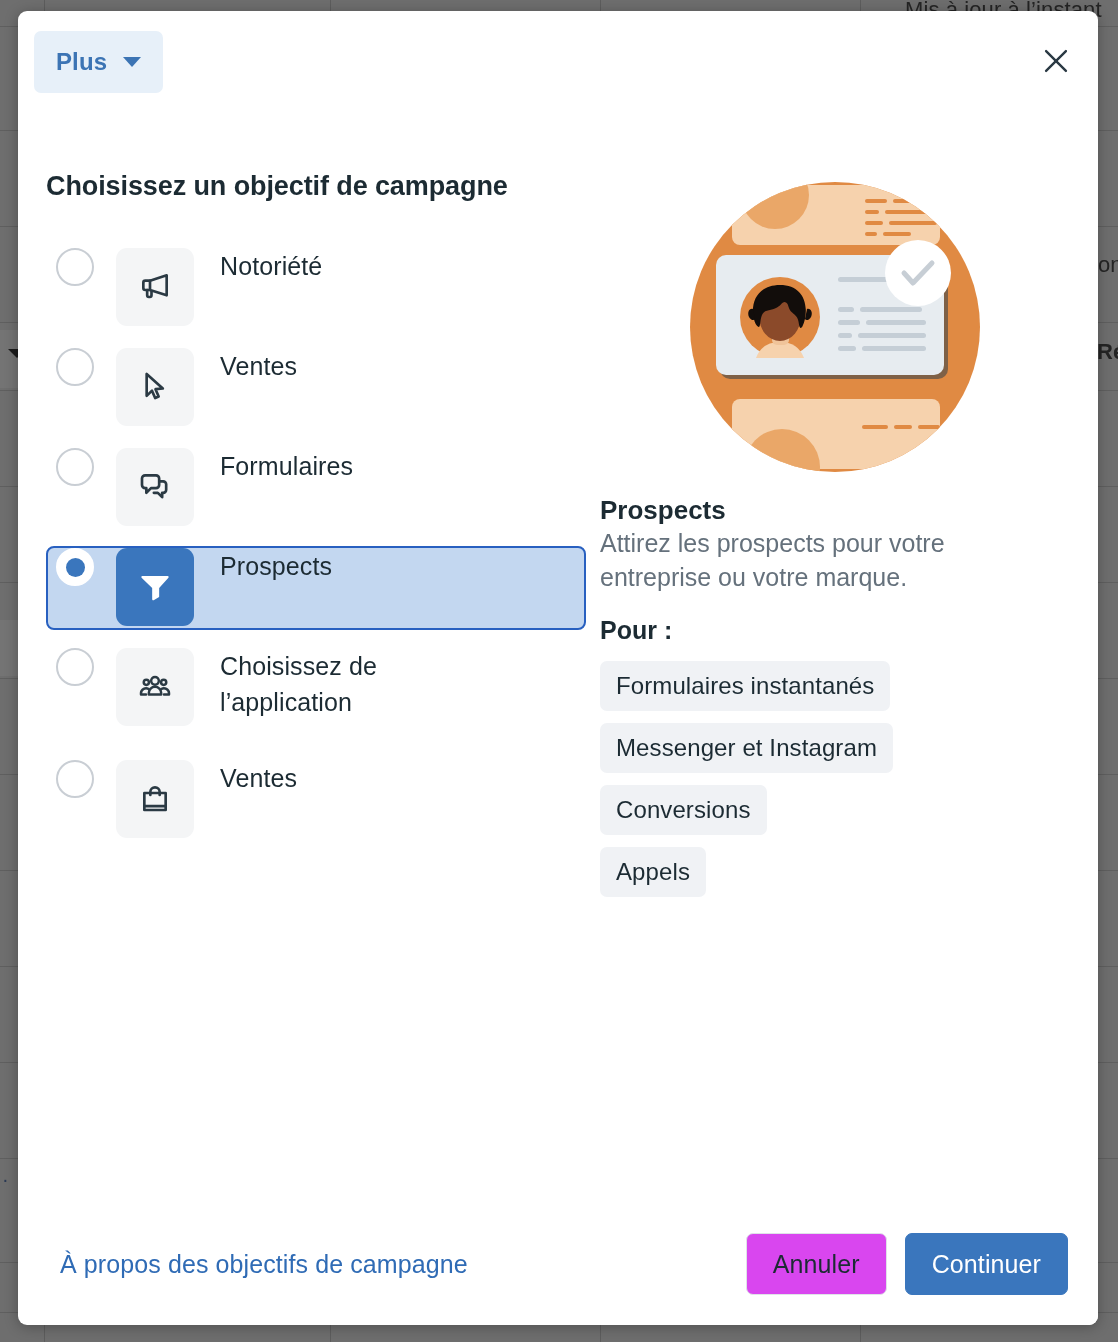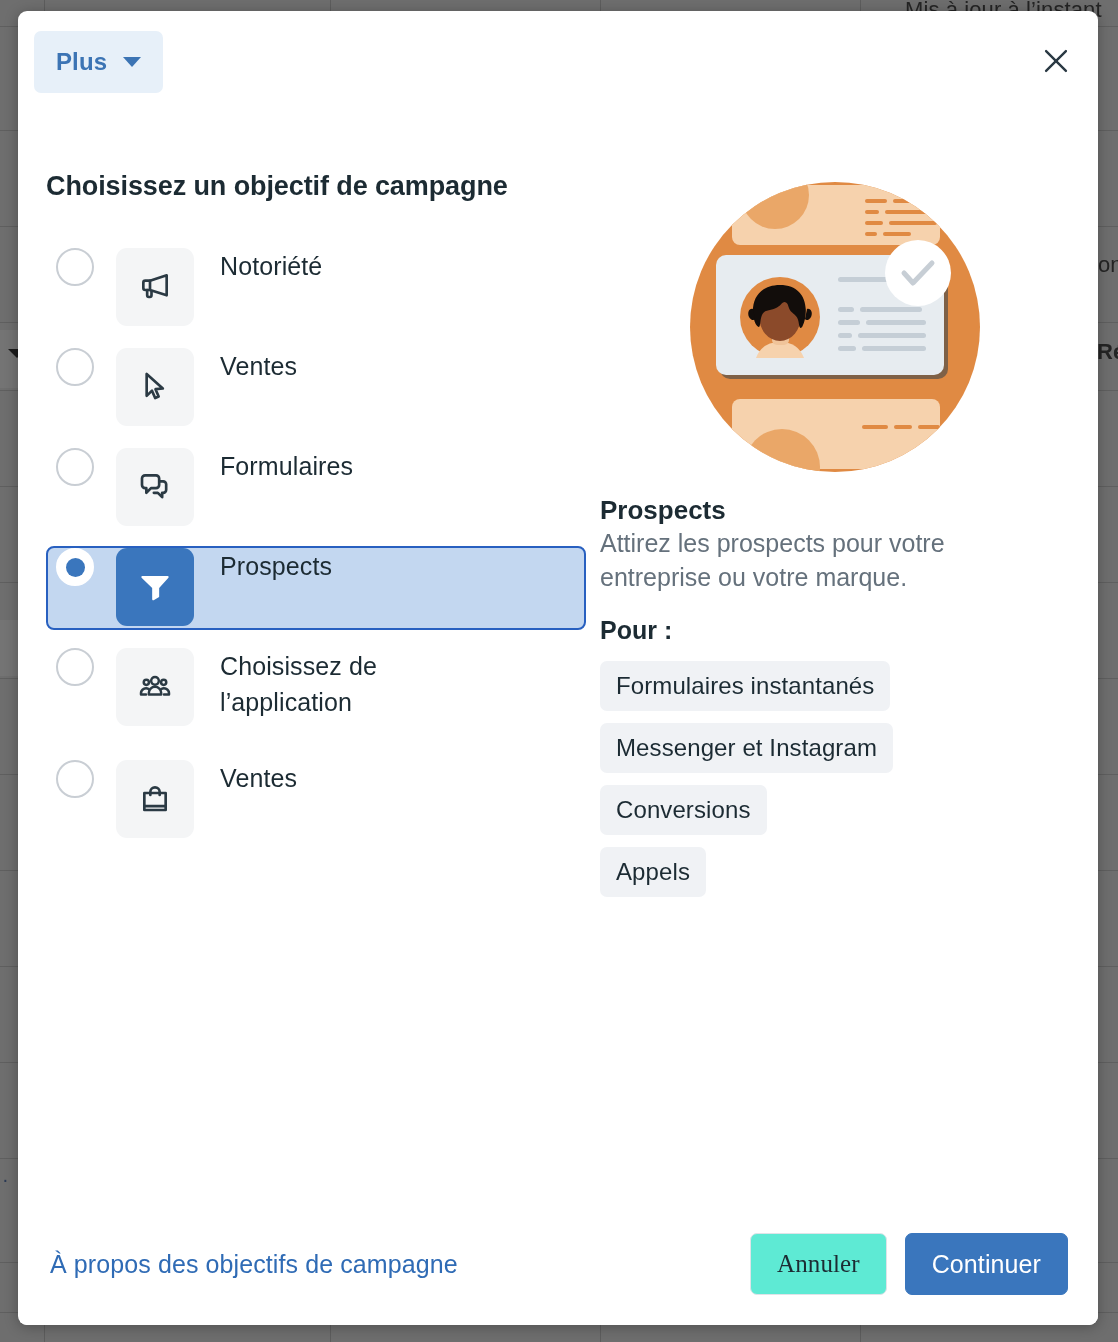--- a/index.html
+++ b/index.html
@@ -256,21 +256,21 @@
     border-radius: 7px;
     padding: 11px 16px;
     font-size: 24px;
     color: #1c2b33;
     letter-spacing: .1px;
   }
 
   
   .modal-footer {
     position: absolute;
-    left: 2px; right: 0;
+    left: 12px; right: 0;
     bottom: 0;
     height: 108px;
     display: flex;
     align-items: center;
     justify-content: space-between;
     padding: 0 30px 14px 30px;
     background: #fff;
   }
   .footer-link {
     color: #2f6bb5;
@@ -283,24 +283,23 @@
   .btn {
     height: 62px;
     border-radius: 7px;
     font-size: 25px;
     font-family: "Liberation Sans", sans-serif;
     cursor: pointer;
     padding: 0 26px;
     letter-spacing: .1px;
   }
   .btn-secondary {
-    background: #5eead4;
+    background: #d946ef;
     border: 1px solid #dfe3e8;
     color: #1c2b33;
-    font-family: Liberation Serif, serif;
   }
   .btn-primary {
     background: #3a76bd;
     border: 1px solid #3a76bd;
     color: #ffffff;
   }
 </style>
 </head>
 <body>
 

